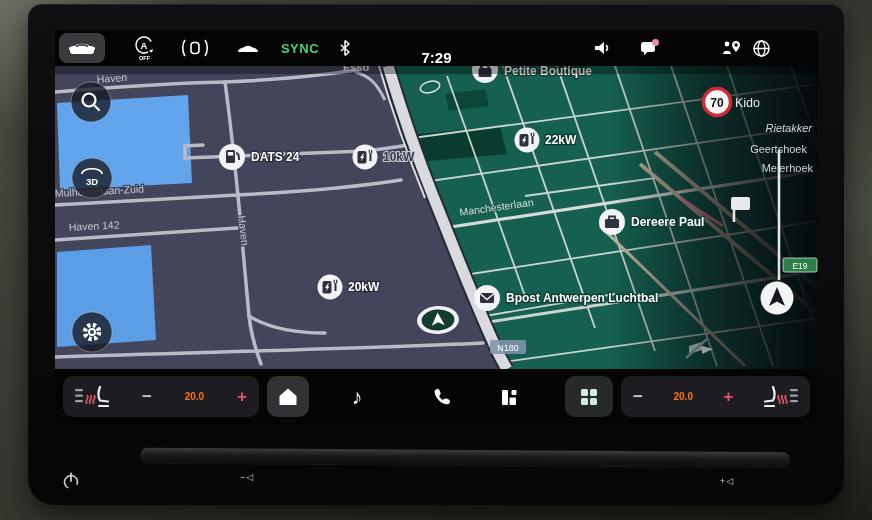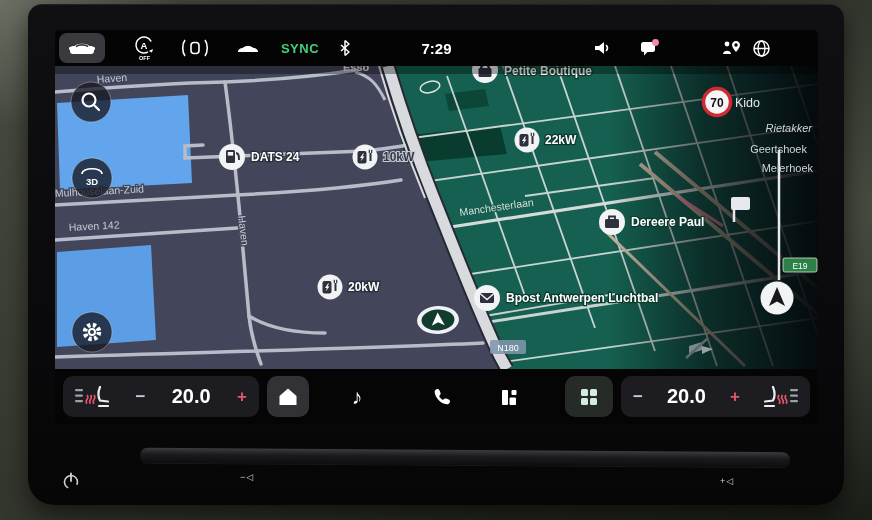--- a/index.html
+++ b/index.html
@@ -19,33 +19,33 @@
   }
   .display{
     position:absolute;left:27px;top:26px;width:763px;height:394px;
     background:#000;border-radius:5px;overflow:hidden;
   }
   
   .statusbar{position:absolute;left:0;top:0;width:763px;height:36px;background:#040405;}
   .sb{position:absolute;top:0;height:36px;display:flex;align-items:center;justify-content:center;}
   .car-btn{left:4px;width:46px;height:30px;top:3px;background:#39393e;border-radius:8px;}
   .sync{color:#42d27c;font-size:13px;font-weight:bold;letter-spacing:.5px;}
-  .time{left:50%;transform:translateX(-50%);color:#fff;font-size:15px;font-weight:bold;}
+  .time{left:50%;transform:translateX(-50%);color:#fff;font-size:15px;font-weight:bold;align-items:flex-end;}
   
   .map{position:absolute;left:0;top:36px;width:763px;height:303px;background:#43465a;}
   .map svg{display:block;}
   
   .dock{position:absolute;left:0;top:339px;width:763px;height:55px;background:#050506;}
   .grp{position:absolute;top:7px;height:41px;background:#1d1d21;border-radius:10px;
        display:flex;align-items:center;color:#fff;}
   .g-left{left:8px;width:196px;padding:0 12px;box-sizing:border-box;justify-content:space-between;}
   .g-right{left:566px;width:189px;padding:0 12px;box-sizing:border-box;justify-content:space-between;}
   .minus{color:#c9cbd1;font-size:17px;font-weight:bold;}
   .plus{color:#e3556b;font-size:17px;font-weight:bold;}
-  .temp{color:#ffffff;font-size:20px;font-weight:bold;}
+  .temp{color:#f97316;font-size:10px;font-weight:bold;}
   .sq-btn{position:absolute;top:7px;width:42px;height:41px;border-radius:10px;
           display:flex;align-items:center;justify-content:center;}
   .home-btn{left:212px;background:#313136;}
   .grid-btn{left:510px;width:48px;background:#272b28;}
   .bare{position:absolute;top:7px;height:41px;width:40px;display:flex;align-items:center;justify-content:center;}
   .music{left:282px;color:#fff;font-size:21px;}
   .phone{left:367px;}
   .tiles{left:434px;}
   
   .chin{position:absolute;left:0;top:420px;width:816px;height:81px;}

